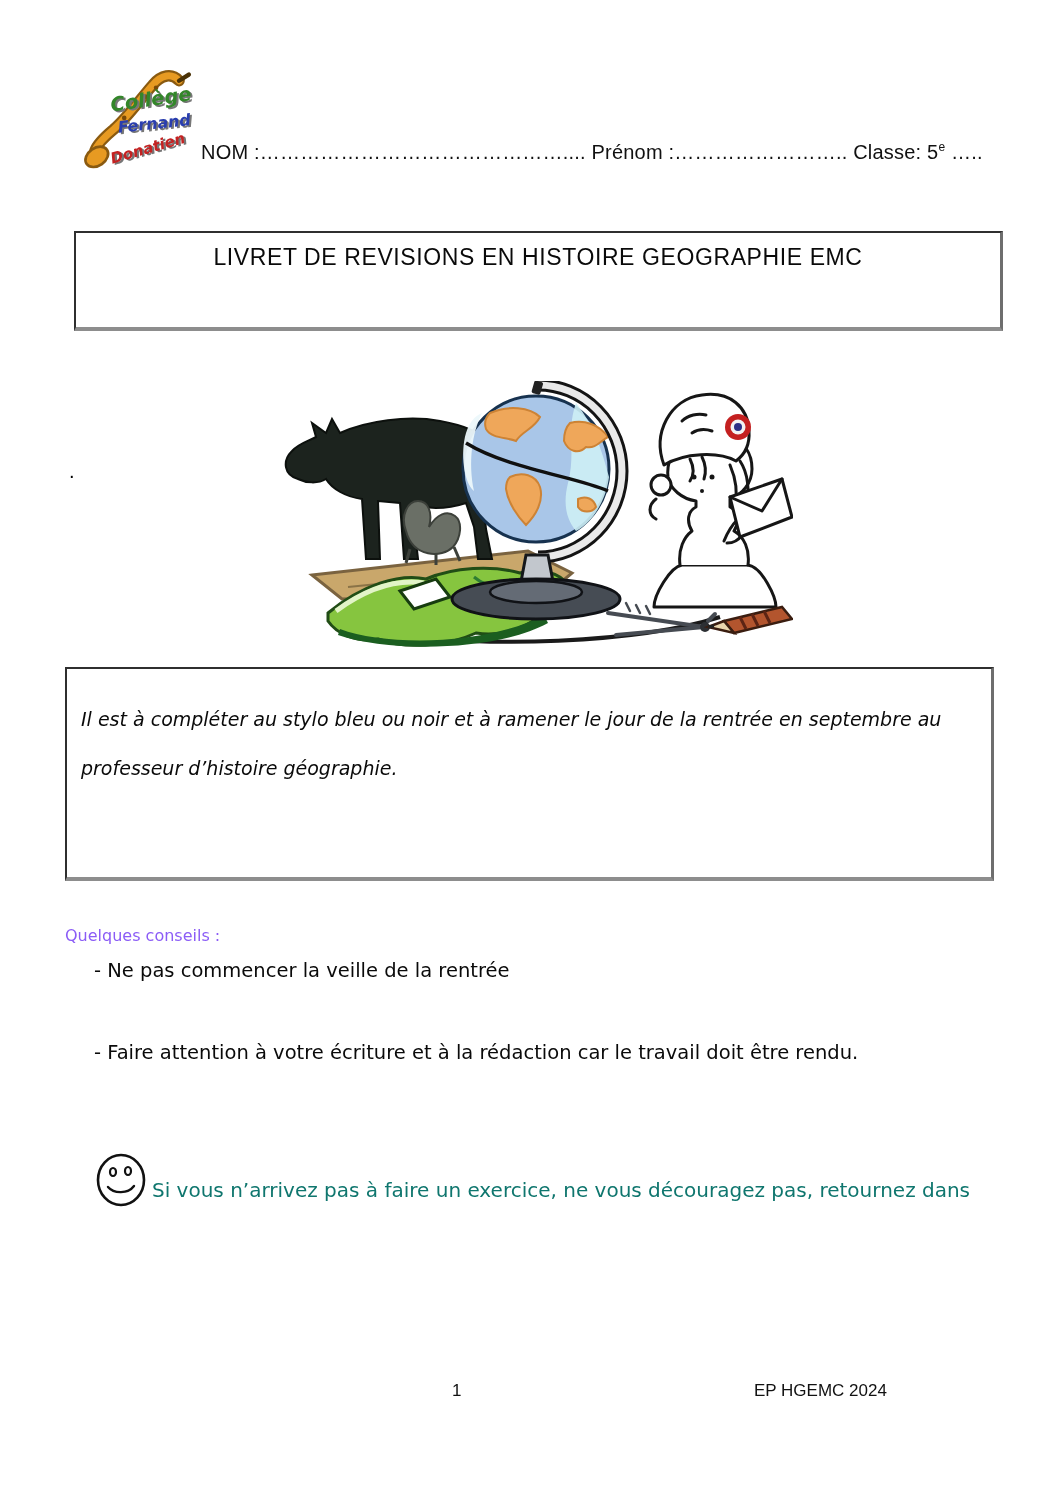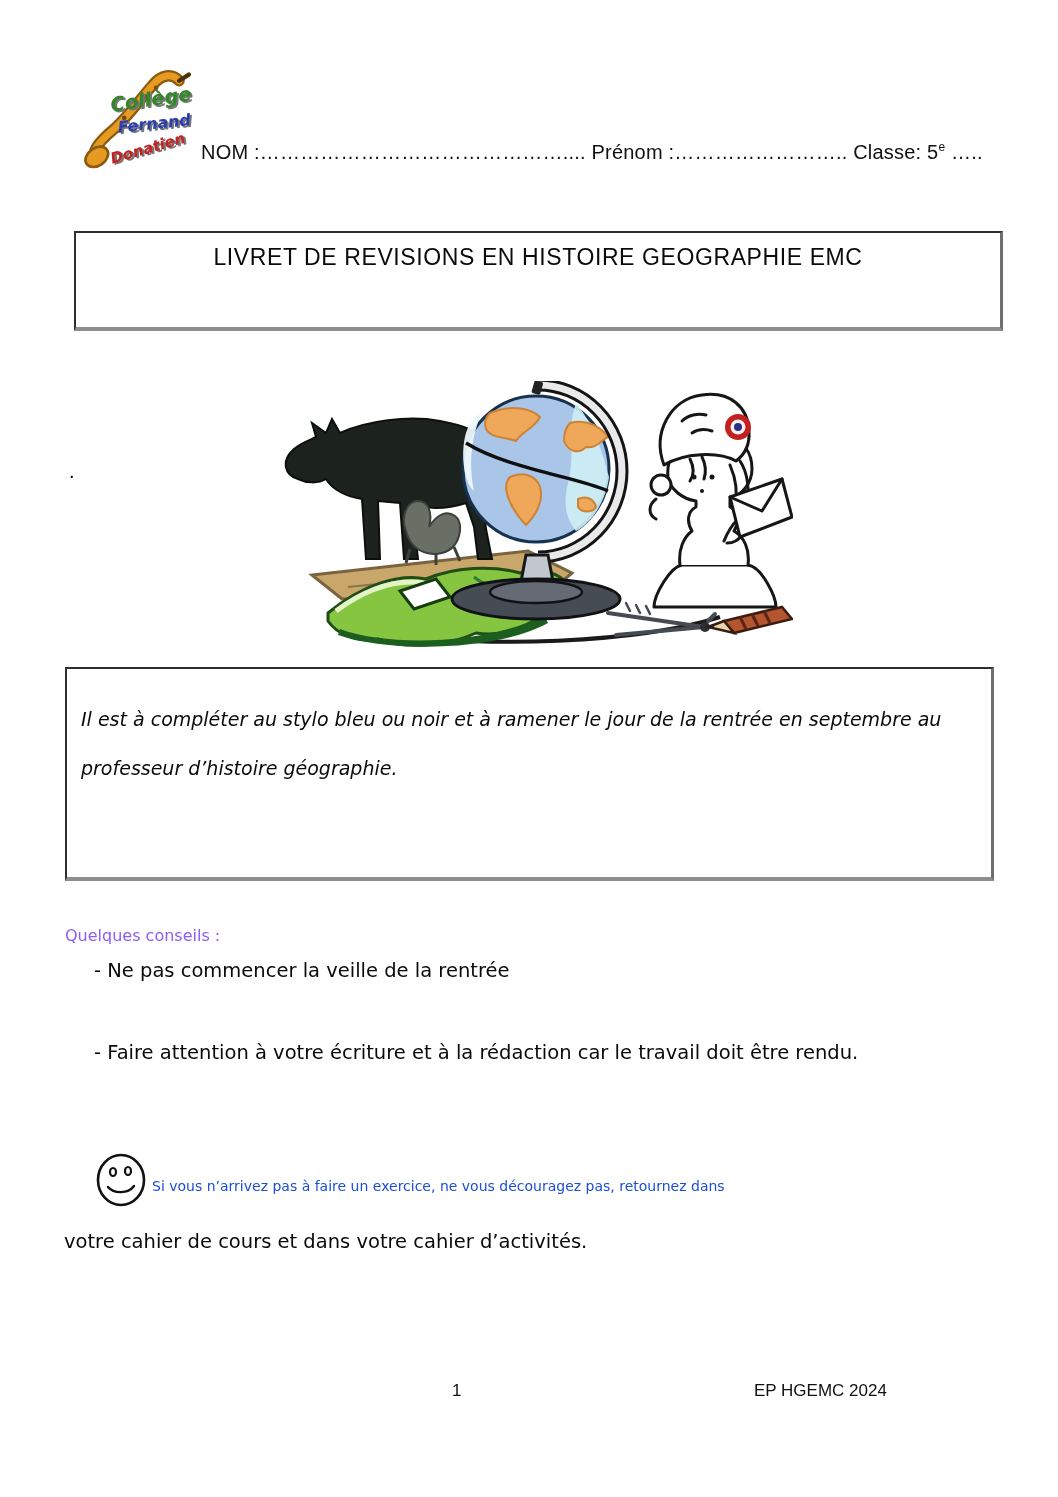--- a/index.html
+++ b/index.html
@@ -57,21 +57,21 @@
     left:65px;top:926px;font-size:16px;
     text-underline-offset:5px;color:#8b5cf6;
   }
   .conseil-item{left:94px;font-size:19.5px;color:#0a0a0a;white-space:nowrap;}
   #conseil-1{top:940px;margin-top:19px;}
   #conseil-2{top:1041px;}
   #conseil-3{top:1102px;}
 
   
   #smiley{left:95px;top:1152px;}
-  #smiley-line1{left:152px;top:1178px;font-size:14px;white-space:nowrap;color:#1d4ed8;}
+  #smiley-line1{left:152px;top:1178px;font-size:20px;white-space:nowrap;color:#0f766e;}
   #smiley-line2{left:64px;top:1230px;font-size:19.5px;white-space:nowrap;color:#0a0a0a;}
 
   
   #closing{right:66px;top:1286px;font-style:italic;font-size:19.5px;color:#0a0a0a;}
 
   
   #footer-page{left:452px;top:1381px;font-size:17px;color:#111;}
   #footer-ref{left:727px;top:1381px;font-size:17px;color:#111;margin-left:27px;}
 </style>
 </head>
@@ -207,19 +207,18 @@
   <div id="conseil-1" class="abs comic conseil-item">- Ne pas commencer la veille de la rentrée</div>
   <div id="conseil-2" class="abs comic conseil-item">- Faire attention à votre écriture et à la rédaction car le travail doit être rendu.</div>
 
   <svg id="smiley" class="abs" width="52" height="56" viewBox="0 0 52 56">
     <ellipse cx="26" cy="28" rx="23" ry="25" fill="#ffffff" stroke="#111111" stroke-width="2.6"></ellipse>
     <ellipse cx="18" cy="20" rx="3" ry="4" fill="none" stroke="#111111" stroke-width="2.2"></ellipse>
     <ellipse cx="33" cy="19" rx="3" ry="4" fill="none" stroke="#111111" stroke-width="2.2"></ellipse>
     <path d="M13,35 C19,42 33,42 39,34" fill="none" stroke="#111111" stroke-width="2.4" stroke-linecap="round"></path>
   </svg>
   <div id="smiley-line1" class="abs comic">Si vous n’arrivez pas à faire un exercice, ne vous découragez pas, retournez dans</div>
-  <div id="smiley-line2" class="abs comic">votre cahier de cours et dans votre cahier d’activités.</div>
 
 
   <div id="footer-page" class="abs">1</div>
   <div id="footer-ref" class="abs">EP HGEMC 2024</div>
 
 </div>
 
 </body></html>

